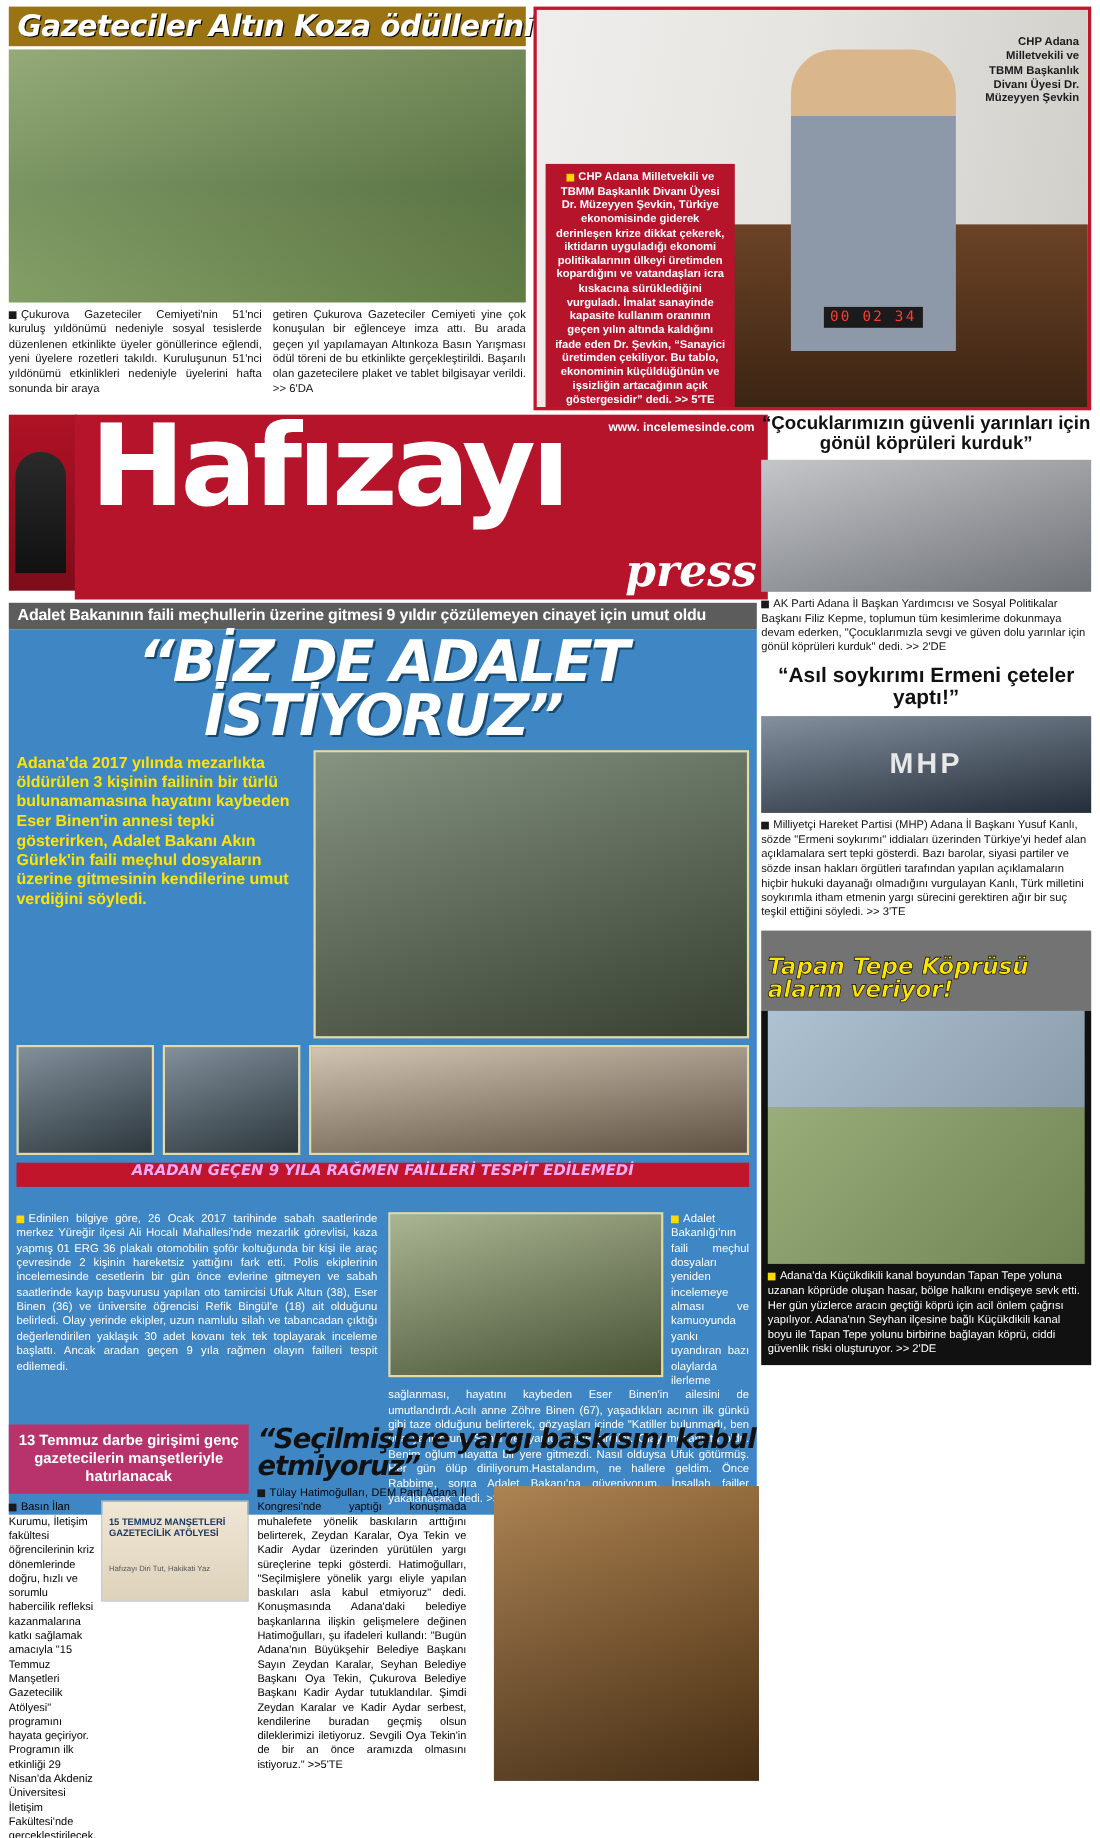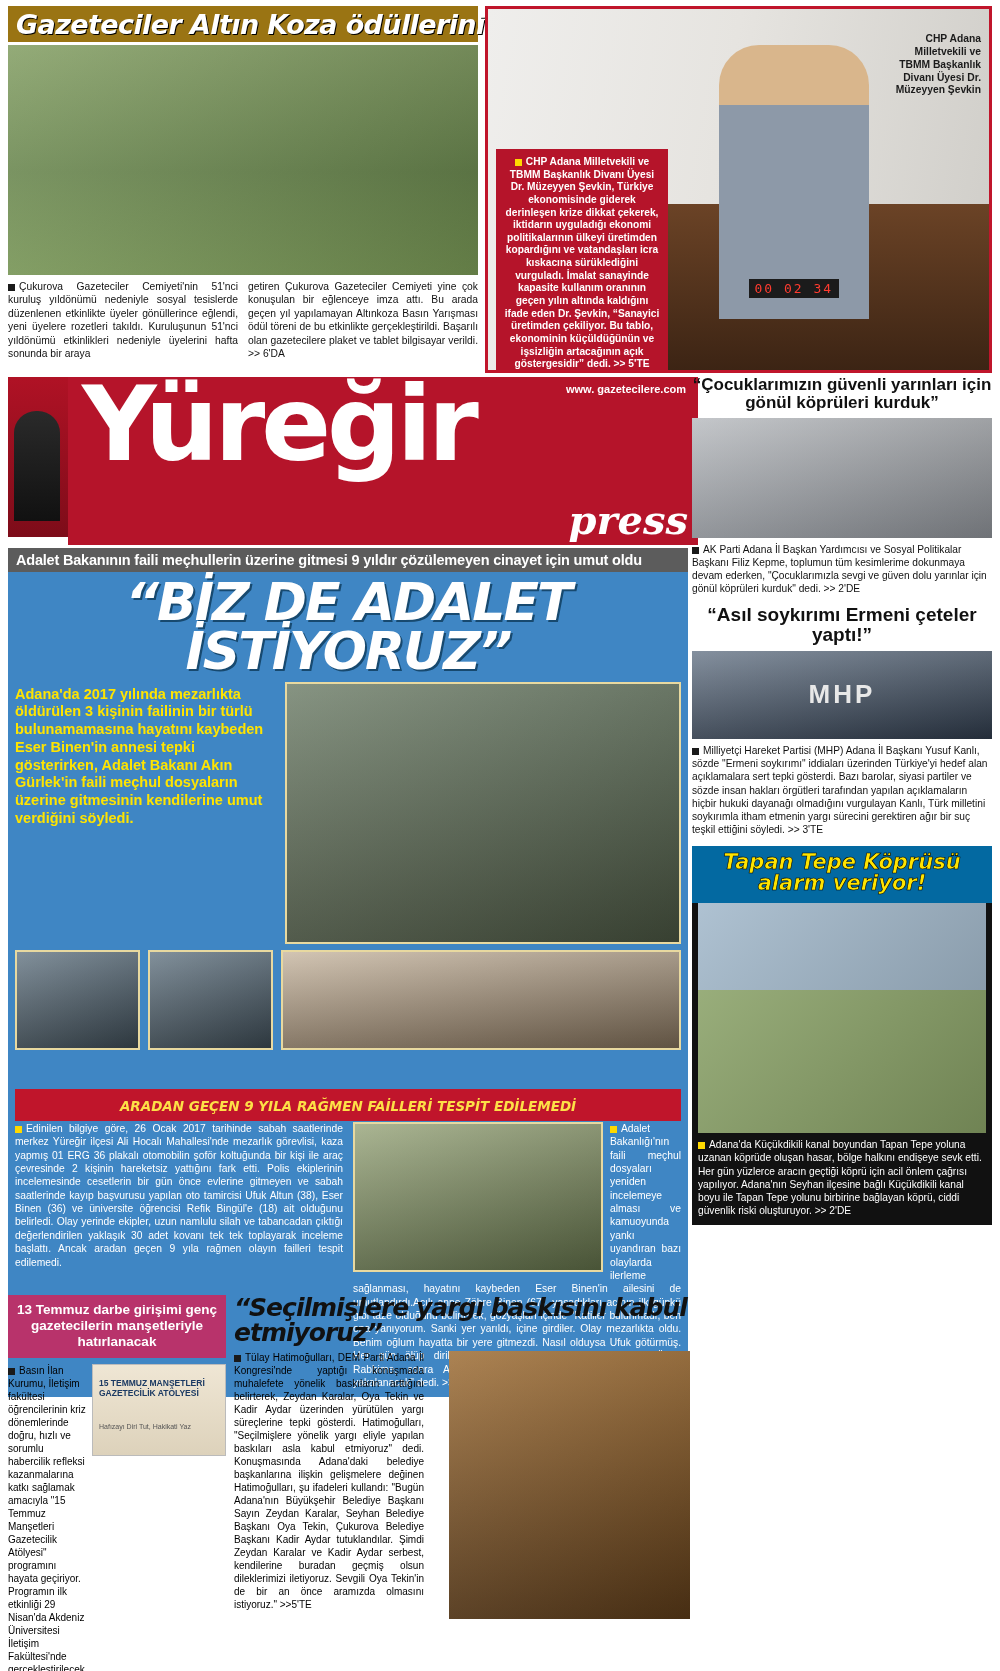--- a/index.html
+++ b/index.html
@@ -78,21 +78,21 @@
   .mh-strip { position:absolute; left:0; right:0; bottom:0; height:22px;
      display:flex; align-items:center; gap:26px; padding-left:150px;
      color:#fff; font-size:11.5px; font-weight:bold; }
 
   
   .sidebar { position:absolute; right:8px; top:374px; width:300px; }
   .sb-head { font-family:"Liberation Sans",sans-serif; font-weight:bold; font-size:17px;
      line-height:1.08; text-align:center; color:#111; margin:2px 0 5px; }
   .sb-photo { height:120px; margin-bottom:5px; }
   .sb-txt { font-size:10.2px; line-height:1.30; color:#111; }
-  .sb-black { background:#0369a1; padding:6px 6px 8px; text-align:center;
+  .sb-black { background:#737373; padding:22px 6px 8px; text-align:left;
      font-family:"DejaVu Sans",sans-serif; font-weight:bold; font-style:italic;
      font-size:21px; line-height:1.04; color:#ffe400; -webkit-text-stroke:.6px #000; }
 
   
   .mainwrap { position:absolute; left:8px; top:548px; width:680px; }
   .kicker { background:#5c5c5c; color:#fff; font-size:14.5px; font-weight:bold;
      padding:4px 8px; letter-spacing:-.2px; white-space:nowrap; }
   .bluebox { background:#3f86c4; padding:6px 7px 8px; }
   .big-head { font-family:"DejaVu Sans",sans-serif; font-weight:bold; font-style:italic;
      font-size:52px; line-height:.94; color:#fff; text-align:center;
@@ -100,24 +100,24 @@
   .lead-row { display:flex; gap:8px; margin-top:6px; }
   .lead-txt { width:262px; color:#ffe400; font-weight:bold; font-size:14.5px;
      line-height:1.22; text-align:left; padding-top:4px; }
   .lead-photo { flex:1; height:262px; border:2px solid #e8d9a0;
      background:linear-gradient(#6f7f6a,#47523f); }
   .thumb-row { display:flex; gap:8px; margin-top:6px; }
   .thumb { width:125px; height:100px; border:2px solid #e8d9a0;
      background:linear-gradient(#6a7b88,#3a4750); }
   .thumb.wide { flex:1; }
   .banner-row { display:flex; gap:8px; margin-top:7px; }
-  .red-banner { flex:1; background:#c0152b; color:#fde047; text-align:center;
+  .red-banner { flex:1; background:#c0152b; color:#f0abfc; text-align:center;
      font-family:"DejaVu Sans",sans-serif; font-weight:bold; font-style:italic;
-     font-size:13.5px; line-height:1.12; padding:10px 4px 7px;margin-top:32px; }
-  .main-cols { display:flex; gap:10px; margin-top:1px; color:#fff; }
+     font-size:13.5px; line-height:1.12; padding:0 4px 7px; }
+  .main-cols { display:flex; gap:10px; margin-top:23px; color:#fff; }
   .main-cols .col { flex:1; font-size:10.3px; line-height:1.30; text-align:justify; }
   .mid-photo { width:250px; height:150px; border:2px solid #e8d9a0;
      background:linear-gradient(#9aa77e,#5d6b46); float:left; margin:0 7px 3px 0; }
 
   
   .bottom { position:absolute; left:8px; top:1295px; width:682px; display:flex; gap:8px; }
   .bl { width:218px; }
   .bl-head { background:#b8336b; color:#fff; font-weight:bold; font-size:13.5px;
      line-height:1.18; text-align:center; padding:7px 6px 8px; }
   .bl-body { display:flex; gap:6px; margin-top:6px; }
@@ -159,22 +159,22 @@
       <div class="tr-credit">CHP Adana Milletvekili ve TBMM Başkanlık Divanı Üyesi Dr. Müzeyyen Şevkin</div>
       <div class="tr-red">
         <span class="sq sq-yellow"></span><span>CHP Adana Milletvekili ve TBMM Başkanlık Divanı Üyesi Dr. Müzeyyen Şevkin, Türkiye ekonomisinde giderek derinleşen krize dikkat çekerek, iktidarın uyguladığı ekonomi politikalarının ülkeyi üretimden kopardığını ve vatandaşları icra kıskacına sürüklediğini vurguladı. İmalat sanayinde kapasite kullanım oranının geçen yılın altında kaldığını ifade eden Dr. Şevkin, “Sanayici üretimden çekiliyor. Bu tablo, ekonominin küçüldüğünün ve işsizliğin artacağının açık göstergesidir” dedi. &gt;&gt; 5'TE</span>
       </div>
     </div>
   </div>
 
   <div class="masthead" style="width:690px;">
     <div class="ataturk"></div>
     <div class="mh-red">
-      <div class="mh-url">www. gazetecilere.com</div>
-      <div class="logo-word">Yüreğir</div>
+      <div class="mh-url">www. incelemesinde.com</div>
+      <div class="logo-word">Hafızayı</div>
       <div class="press-word">press</div>
     </div>
   </div>
 
   <div class="sidebar">
 
     <div>
       <div class="sb-head">“Çocuklarımızın güvenli yarınları için gönül köprüleri kurduk”</div>
       <div class="sb-photo photo" style="background:linear-gradient(#b9bcc0,#8e9298);"></div>
       <div class="sb-txt">

